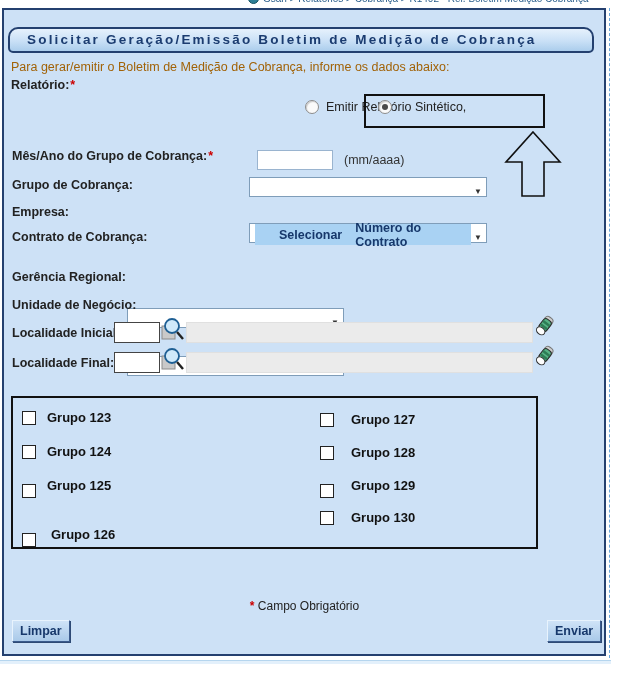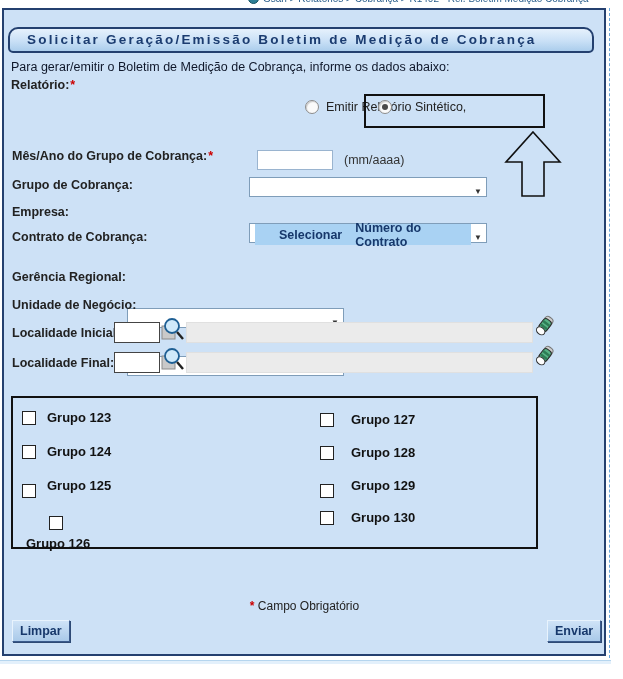--- a/index.html
+++ b/index.html
@@ -4,21 +4,21 @@
 <style>
   html,body{margin:0;padding:0;background:#fff;font-family:"Liberation Sans","DejaVu Sans",sans-serif;}
   .page{position:relative;width:623px;height:679px;overflow:hidden;background:#fff;}
   .abs{position:absolute;}
   
   .breadcrumb{position:absolute;left:248px;top:-7px;font-size:10px;color:#2a5e8c;white-space:nowrap;display:flex;align-items:center;gap:4px;}
   .bc-icon{width:9px;height:9px;border-radius:50%;background:#2e7f96;border:1px solid #14505f;display:inline-block;}
   
   .panel{position:absolute;left:2px;top:8px;width:604px;height:648px;background:#cde1f6;border:2px solid #24406f;box-sizing:border-box;}
   .titlebar{position:absolute;left:4px;top:17px;width:586px;height:26px;box-sizing:border-box;border:2px solid #24406f;border-radius:10px 10px 5px 5px;background:linear-gradient(180deg,#e6f1fc 0%,#c9e0f6 55%,#abcdec 100%);color:#1b3c70;font-weight:bold;font-size:13.5px;letter-spacing:2.2px;line-height:22px;padding-left:17px;overflow:hidden;white-space:nowrap;}
-  .intro{left:7px;top:50px;font-size:12.5px;color:#0f172a;}
+  .intro{left:7px;top:50px;font-size:12.5px;color:#a16207;}
   .oplabel{left:7px;top:68px;font-size:12.5px;color:#222;font-weight:bold;}
   .req{color:#cc0000;font-weight:bold;margin-left:1px;}
   
   .radio{position:absolute;display:flex;align-items:center;gap:7px;font-size:12.5px;color:#222;cursor:default;}
   .rb{width:12px;height:12px;border-radius:50%;background:#fafafa;border:1px solid #8c8c8c;box-shadow:inset 1px 1px 1px rgba(0,0,0,.18);position:relative;flex:0 0 auto;}
   .rb.checked::after{content:"";position:absolute;left:3px;top:3px;width:6px;height:6px;border-radius:50%;background:#4a4a4a;}
   .bold{font-weight:bold;}
   .annot-rect{left:360px;top:84px;width:181px;height:34px;border:2px solid #111;box-sizing:border-box;background:transparent;}
   .annot-arrow{left:500px;top:120px;width:58px;height:68px;}
   
@@ -164,21 +164,21 @@
         <span class="cb-label">Grupo 123</span>
       </label>
       <label class="cb-item" style="left:9px;top:46px;">
         <span class="cb"></span>
         <span class="cb-label">Grupo 124</span>
       </label>
       <label class="cb-item" style="left:9px;top:80px;">
         <span class="cb low"></span>
         <span class="cb-label">Grupo 125</span>
       </label>
-      <label class="cb-item" style="left:9px;top:113px;flex-direction:column;">
+      <label class="cb-item" style="left:9px;top:129px;">
         <span class="cb low"></span>
         <span class="cb-label" style="margin-left:4px;">Grupo 126</span>
       </label>
       <label class="cb-item" style="left:307px;top:14px;">
         <span class="cb"></span>
         <span class="cb-label" style="margin-left:6px;">Grupo 127</span>
       </label>
       <label class="cb-item" style="left:307px;top:47px;">
         <span class="cb"></span>
         <span class="cb-label" style="margin-left:6px;">Grupo 128</span>

